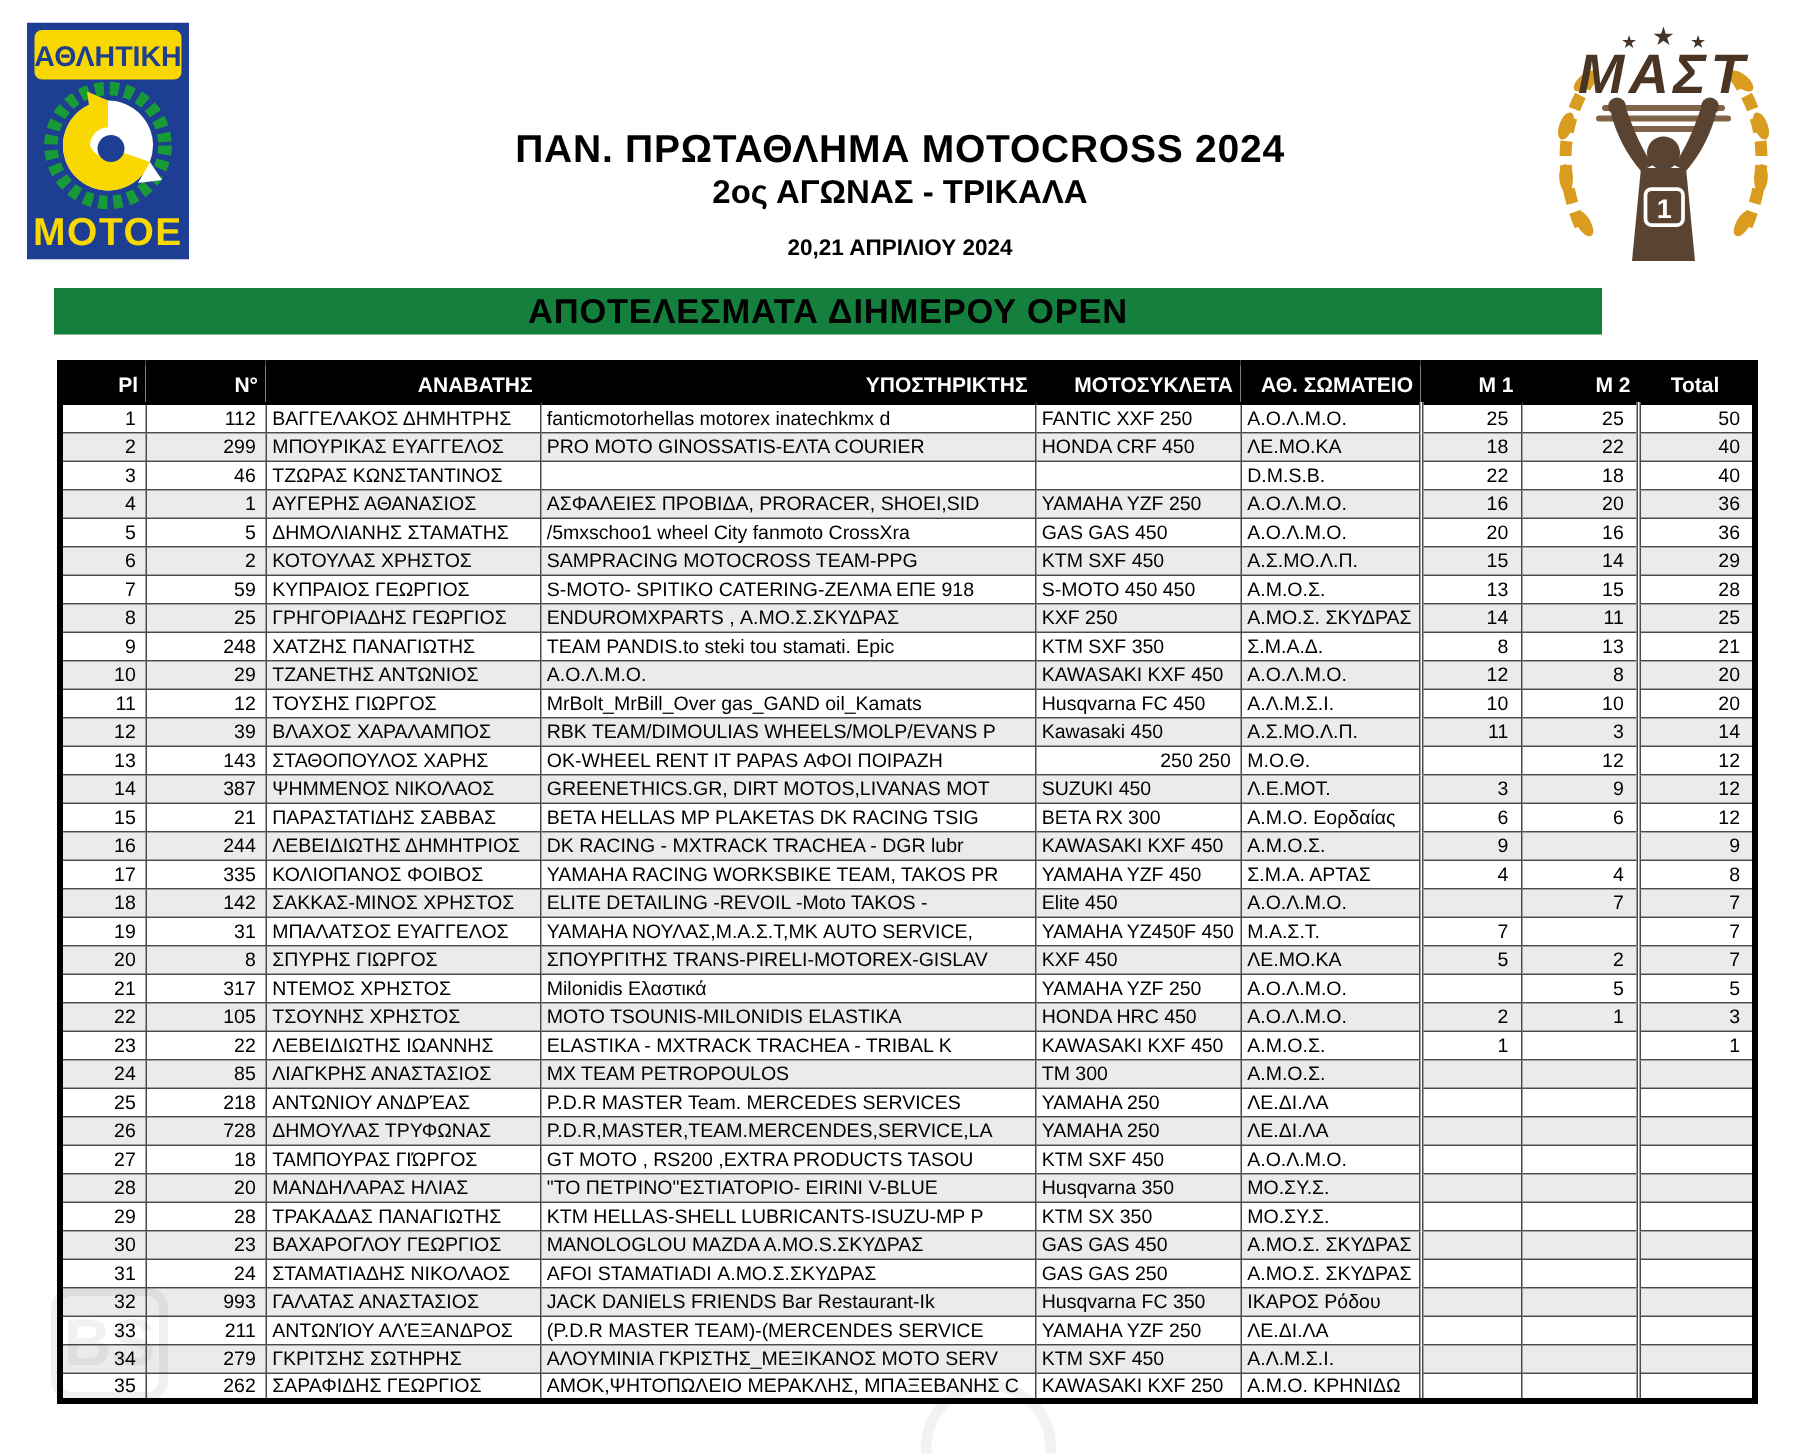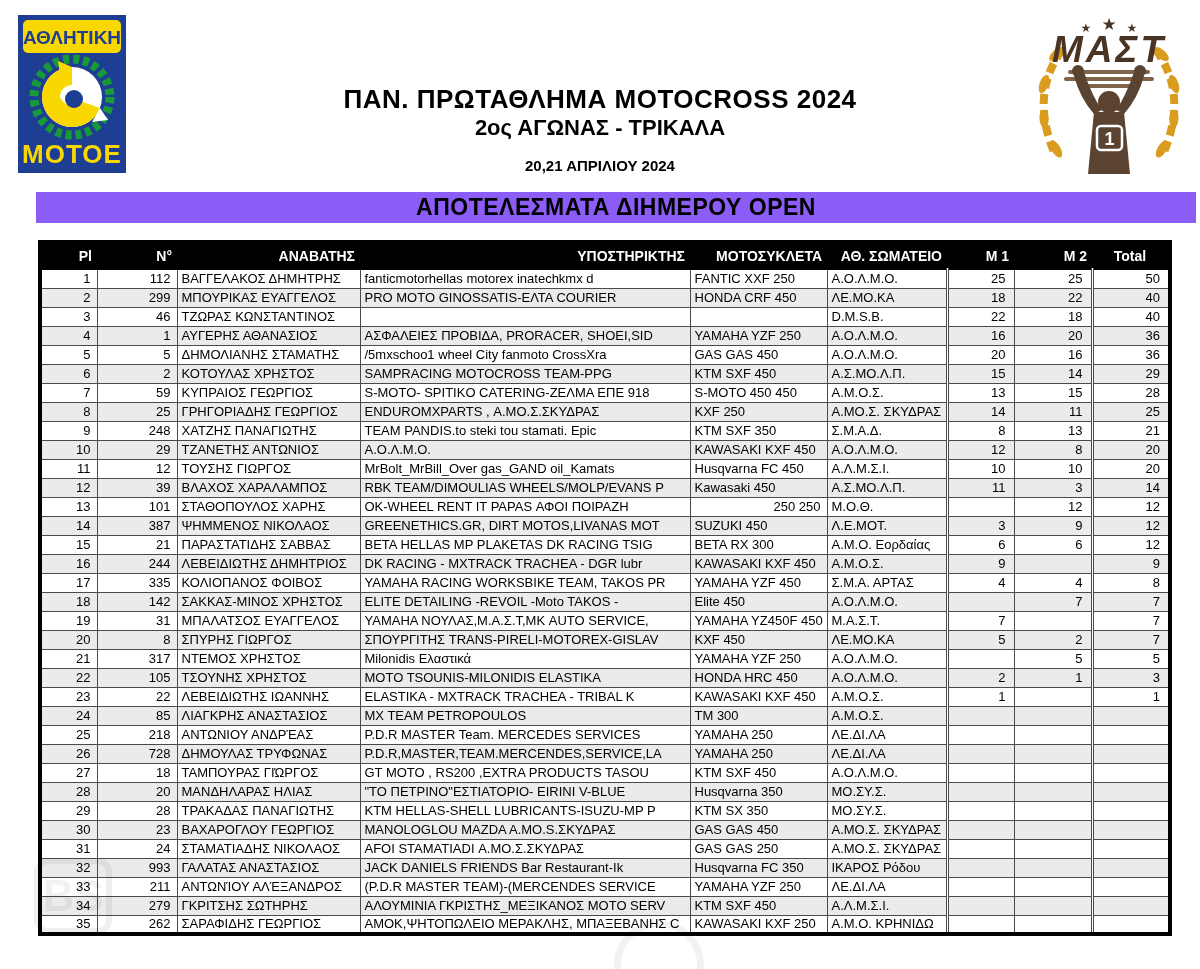--- a/index.html
+++ b/index.html
@@ -8,22 +8,22 @@
 
   
   .motoe-logo { position:absolute; left:18px; top:15px; width:108px; height:158px; }
   .mast-logo  { position:absolute; left:1024px; top:14px; width:170px; height:172px; }
 
   .titles { position:absolute; left:250px; top:84px; width:700px; text-align:center; color:#000; }
   .title-1 { font-size:26px; font-weight:bold; letter-spacing:.5px; }
   .title-2 { font-size:22px; font-weight:bold; margin-top:0; }
   .title-3 { font-size:15px; font-weight:bold; margin-top:16px; }
 
-  .results-band { position:absolute; left:36px; top:192px; width:1160px; height:31px;
-                  background:#8b5cf6; display:flex; align-items:center; justify-content:center; }
+  .results-band { position:absolute; left:36px; top:192px; width:1032px; height:31px;
+                  background:#15803d; display:flex; align-items:center; justify-content:center; }
   .results-band span { font-size:23px; font-weight:bold; color:#000; letter-spacing:.5px; }
 
   
   .tbl-wrap { position:absolute; left:38px; top:240px; width:1132px; }
   table { border-collapse:collapse; table-layout:fixed; width:1130px; border:4px solid #000; }
   col.c0{width:57px} col.c1{width:80px} col.c2{width:183px} col.c3{width:330px}
   col.c4{width:137px} col.c5{width:120px} col.c6{width:67px} col.c7{width:78px} col.c8{width:78px}
   thead th { background:#000; color:#fff; font-size:14px; font-weight:bold; text-align:right;
              height:27px; padding:2px 5px; white-space:nowrap; overflow:hidden; border-bottom:2px solid #000; }
   thead th.center { text-align:center; }
@@ -273,21 +273,21 @@
             <td>ΒΛΑΧΟΣ ΧΑΡΑΛΑΜΠΟΣ</td>
             <td>RBK TEAM/DIMOULIAS WHEELS/MOLP/EVANS P</td>
             <td>Kawasaki 450</td>
             <td>Α.Σ.ΜΟ.Λ.Π.</td>
             <td class="pts dbl">11</td>
             <td class="pts">3</td>
             <td class="pts dbl">14</td>
           </tr>
           <tr>
             <td class="num">13</td>
-            <td class="num">101</td>
+            <td class="num">143</td>
             <td>ΣΤΑΘΟΠΟΥΛΟΣ ΧΑΡΗΣ</td>
             <td>OK-WHEEL RENT IT PAPAS ΑΦΟΙ ΠΟΙΡΑΖΗ</td>
             <td class="num">250 250</td>
             <td>Μ.Ο.Θ.</td>
             <td class="pts dbl"></td>
             <td class="pts">12</td>
             <td class="pts dbl">12</td>
           </tr>
           <tr class="alt">
             <td class="num">14</td>

